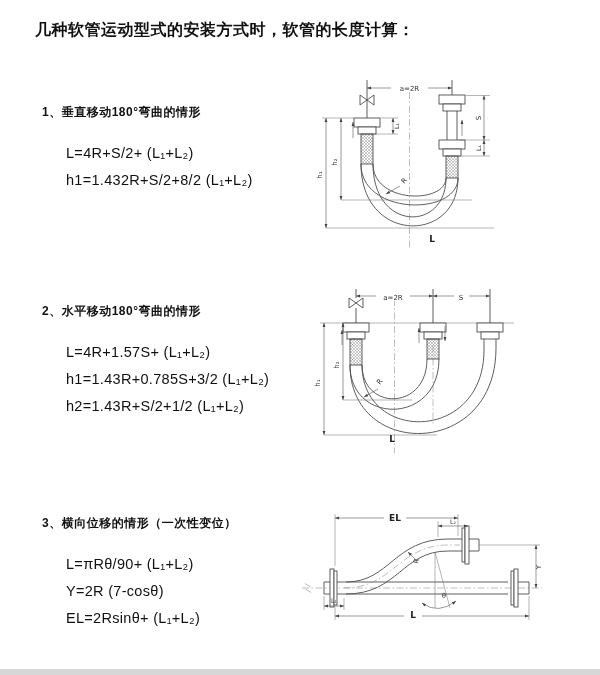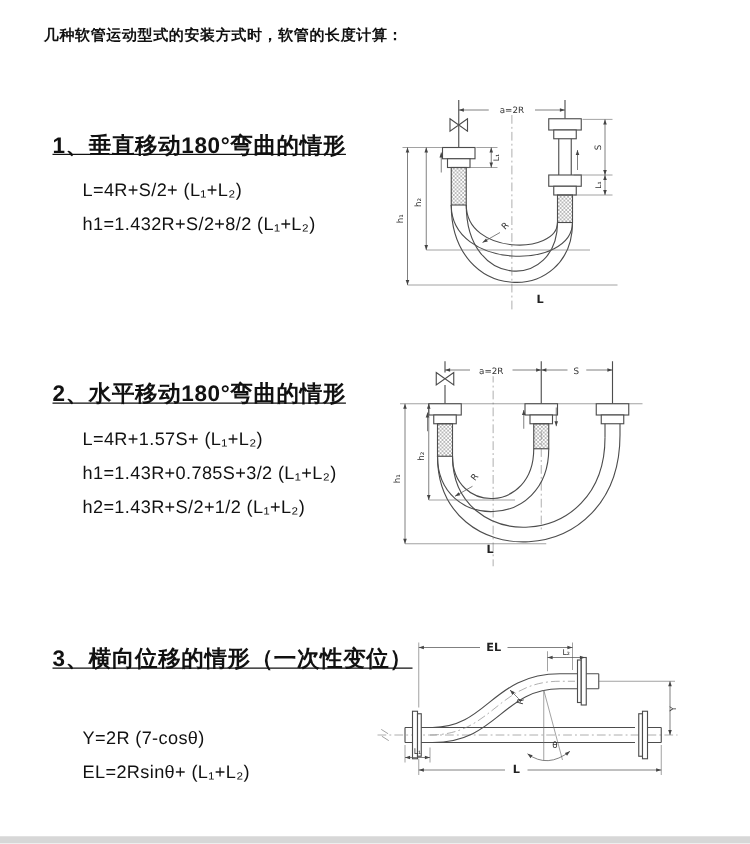--- a/index.html
+++ b/index.html
@@ -1,19 +1,19 @@
 <!DOCTYPE html>
 <html><head>
 <meta charset="utf-8">
 <style>
   html,body{margin:0;padding:0;background:#fff;}
   .page{position:relative;width:600px;height:675px;background:#ffffff;overflow:hidden;
         font-family:"Liberation Sans","DejaVu Sans",sans-serif;color:#111;}
-  .title{position:absolute;left:35px;top:20px;font-size:12px;font-weight:bold;letter-spacing:.5px;}
-  .sec-heading{position:absolute;left:42px;font-size:18px;font-weight:bold;letter-spacing:.5px;text-decoration:underline;}
+  .title{position:absolute;left:35px;top:20px;font-size:16px;font-weight:bold;letter-spacing:.5px;}
+  .sec-heading{position:absolute;left:42px;font-size:12px;font-weight:bold;letter-spacing:.5px;}
   .formula{position:absolute;left:66px;font-size:14.5px;letter-spacing:.3px;margin-top:12px;}
   .dwg{position:absolute;}
   .ln{stroke:#4d4d4d;stroke-width:.9;fill:none;}
   .thin{stroke:#6a6a6a;stroke-width:.5;fill:none;}
   .dim{stroke:#555;stroke-width:.6;fill:none;}
   .cl{stroke:#8a8a8a;stroke-width:.55;stroke-dasharray:7 2.5 1.5 2.5;fill:none;}
   .fit{fill:#fff;stroke:#4d4d4d;stroke-width:.9;}
   .braid{stroke:#4d4d4d;stroke-width:.9;}
   text{fill:#333;font-family:"DejaVu Sans",sans-serif;}
   .dt{font-size:7px;}
@@ -31,20 +31,21 @@
   <div class="sec-heading" style="top:104px">1、垂直移动180°弯曲的情形</div>
   <div class="formula" style="top:133px">L=4R+S/2+ (L₁+L₂)</div>
   <div class="formula" style="top:160px">h1=1.432R+S/2+8/2 (L₁+L₂)</div>
 
   <div class="sec-heading" style="top:303px">2、水平移动180°弯曲的情形</div>
   <div class="formula" style="top:332px">L=4R+1.57S+ (L₁+L₂)</div>
   <div class="formula" style="top:359px">h1=1.43R+0.785S+3/2 (L₁+L₂)</div>
   <div class="formula" style="top:386px">h2=1.43R+S/2+1/2 (L₁+L₂)</div>
 
   <div class="sec-heading" style="top:515px">3、横向位移的情形（一次性变位）</div>
+  <div class="formula" style="top:544px">L=πRθ/90+ (L₁+L₂)</div>
   <div class="formula" style="top:571px">Y=2R (7-cosθ)</div>
   <div class="formula" style="top:598px">EL=2Rsinθ+ (L₁+L₂)</div>
 
   <svg class="dwg" style="left:312px;top:72px" width="276" height="186" viewBox="0 0 276 186">
     <defs>
       <marker id="ar1" viewBox="0 0 10 10" refX="9.5" refY="5" markerWidth="8" markerHeight="8" orient="auto-start-reverse">
         <path d="M1,2 L9.5,5 L1,8 Z" fill="#444"></path>
       </marker>
       <pattern id="br1" width="3" height="3" patternUnits="userSpaceOnUse">
         <path d="M0,3 L3,0 M0,0 L3,3" stroke="#888" stroke-width=".45" fill="none"></path>

